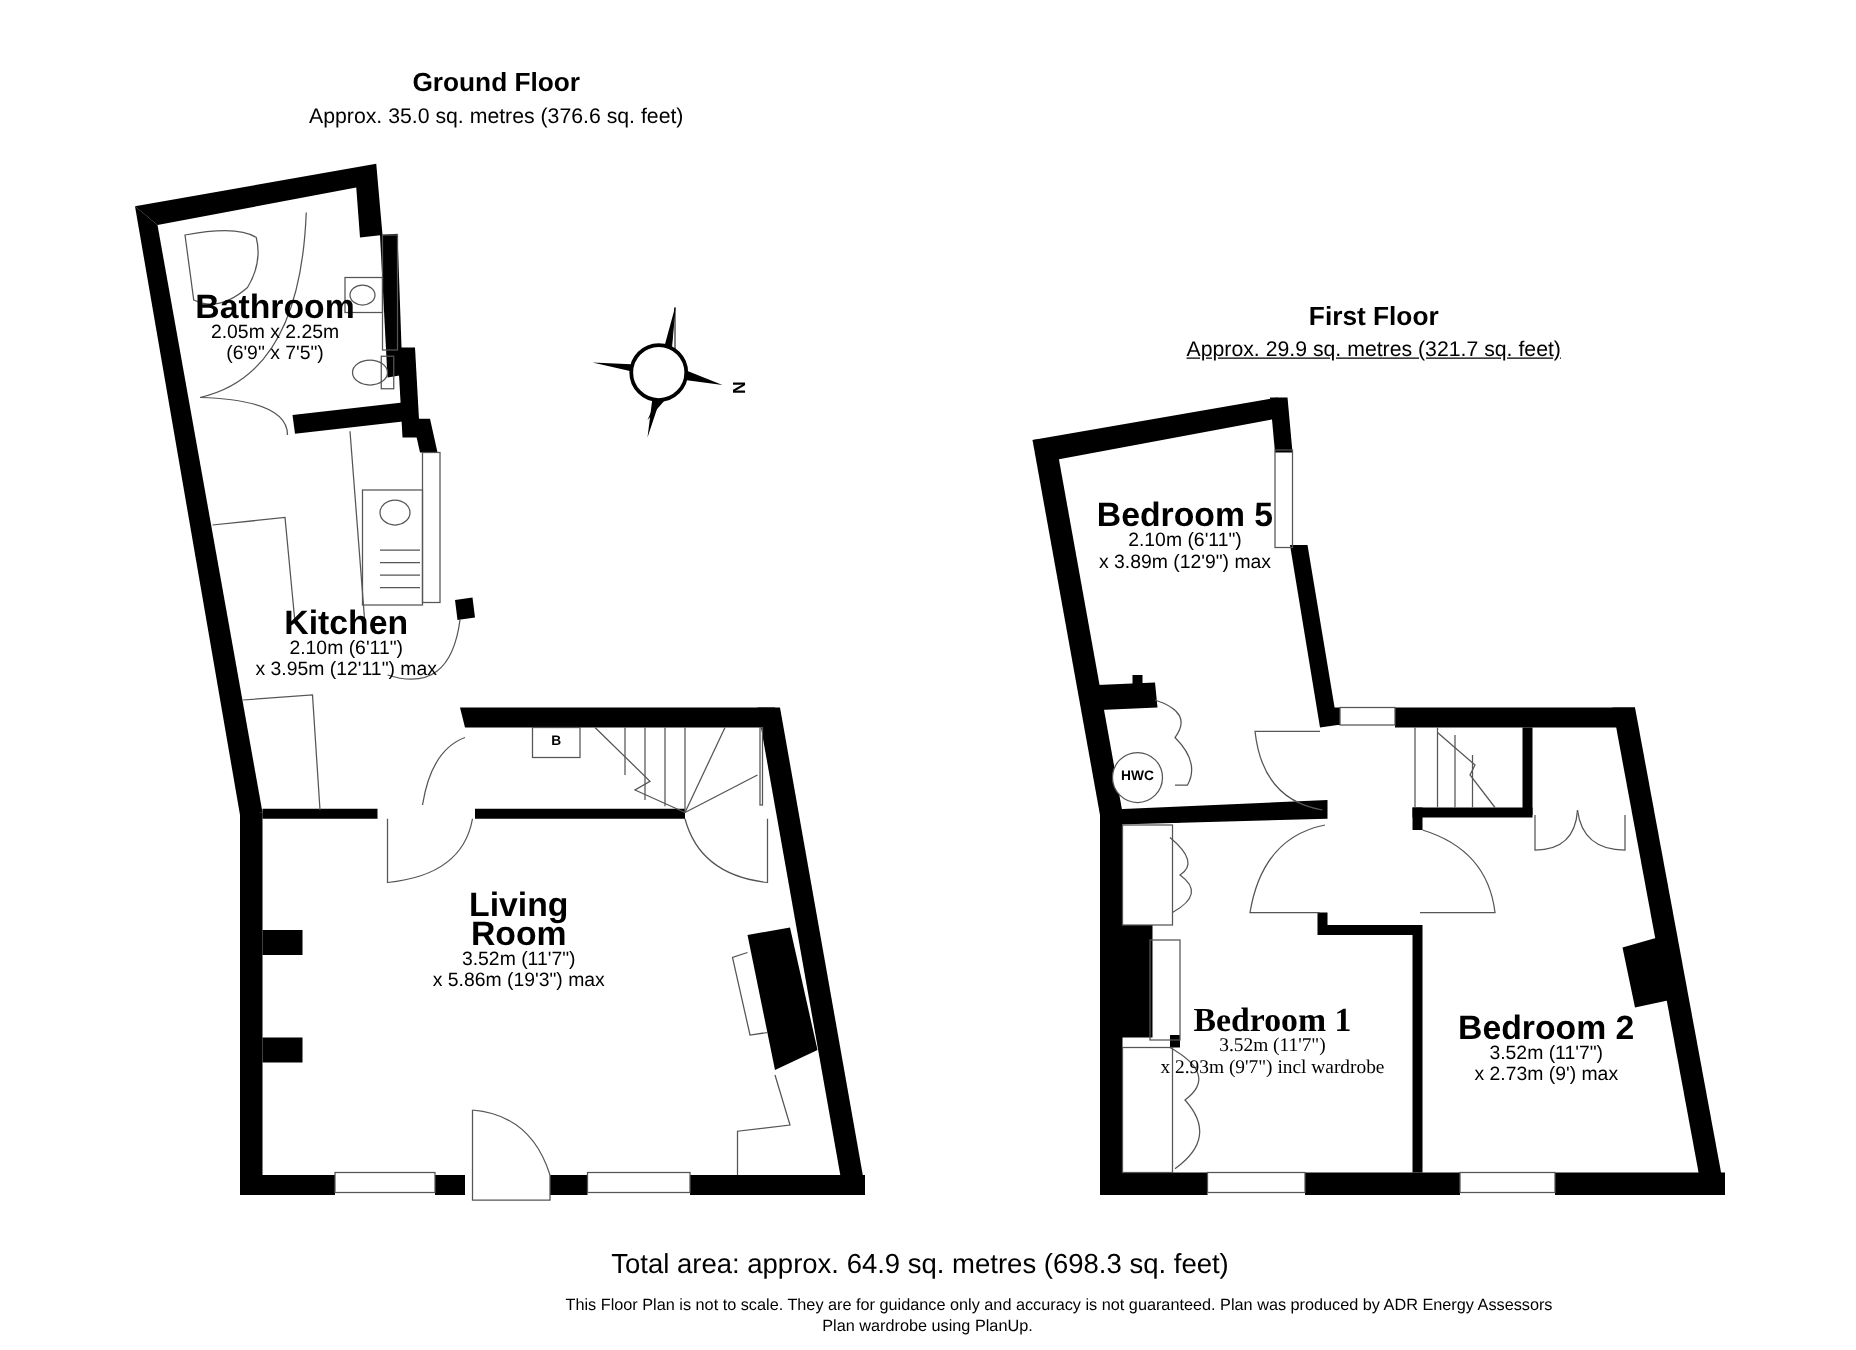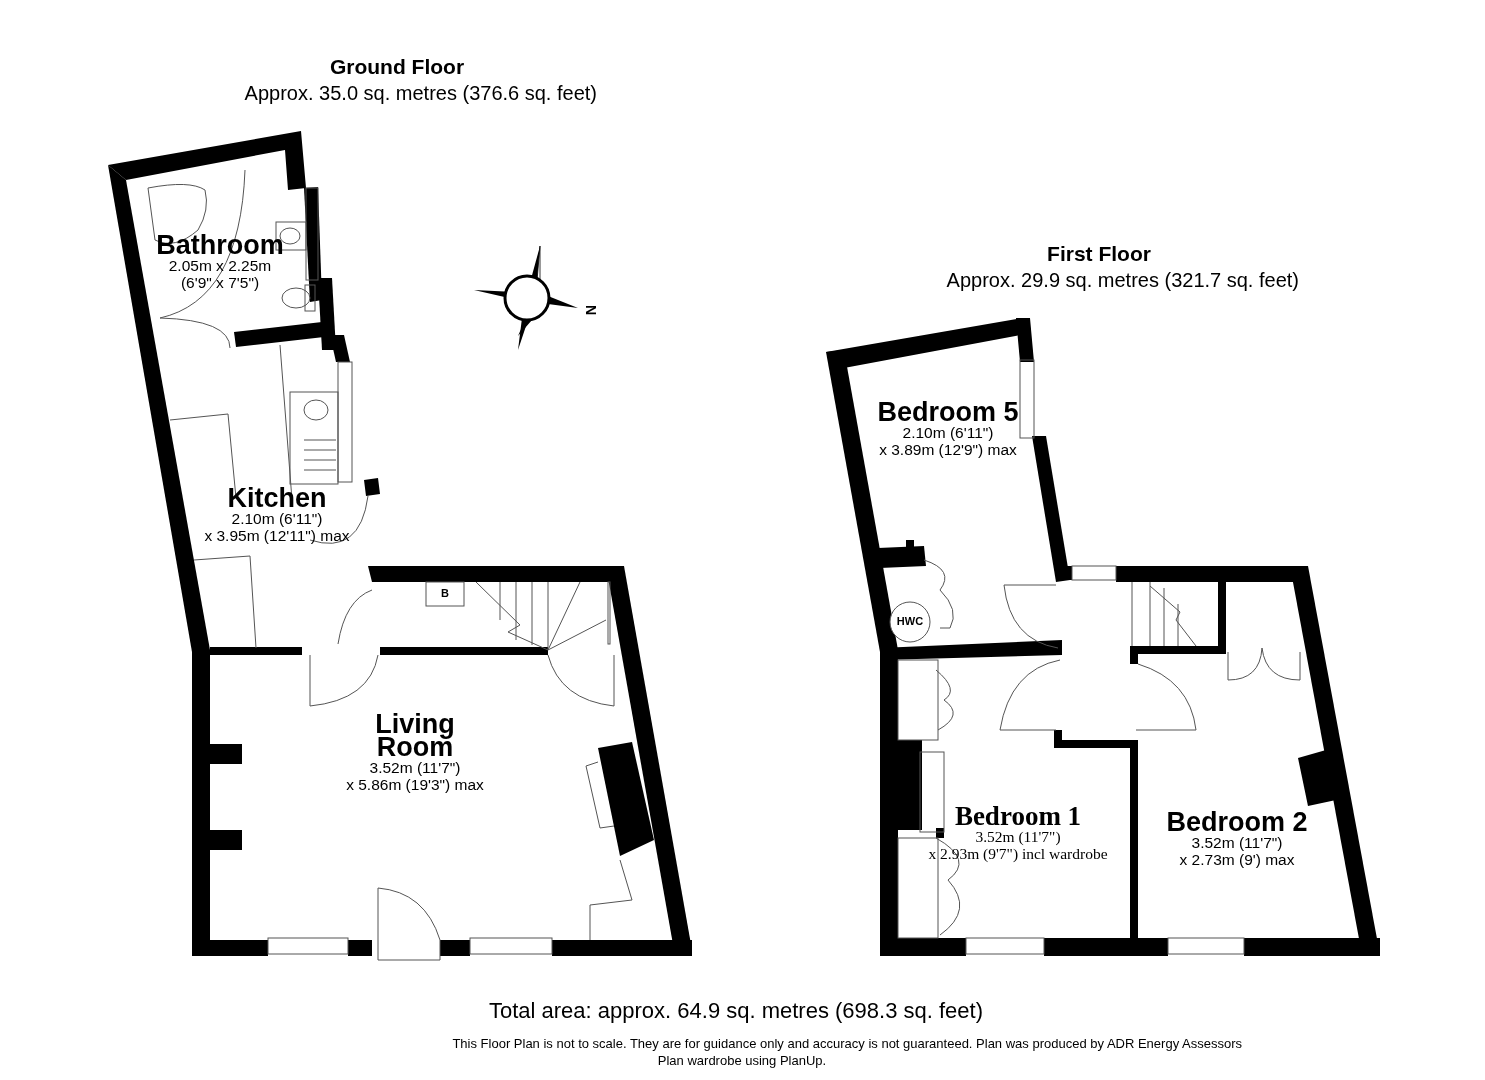--- a/index.html
+++ b/index.html
@@ -1,21 +1,21 @@
 <!DOCTYPE html>
 <html><head>
 <meta charset="utf-8">
 <style>
   html, body { margin: 0; padding: 0; background: #ffffff; }
   body { width: 1485px; height: 1080px; position: relative; overflow: hidden;
          font-family: "Liberation Sans", sans-serif; color: #000; }
   svg.plan { position: absolute; left: 0; top: 0; }
   .abs { position: absolute; text-align: center; white-space: nowrap; }
   .floor-title { font-weight: bold; font-size: 21px; line-height: 28px; }
-  .floor-sub { font-size: 20px; line-height: 18px; text-align: right; }
+  .floor-sub { font-size: 17px; line-height: 18px; }
   .room-name { font-weight: bold; font-size: 27px; line-height: 23px; }
   .room-dim { font-size: 15.5px; line-height: 17px; }
   .total { font-size: 22px; line-height: 26px; }
   .disclaimer { font-size: 13px; line-height: 16px; }
   .tag { font-weight: bold; font-size: 11px; }
   .n-label { font-weight: bold; font-size: 14px; }
 </style>
 </head>
 <body>
 
@@ -179,21 +179,21 @@
     <rect x="1168" y="938" width="76" height="16"></rect>
 
     <circle cx="910" cy="622" r="20" fill="#fff"></circle>
   </g>
 </svg>
 
 <div class="abs floor-title" style="left:247px; top:53px; width:300px;">Ground Floor</div>
 <div class="abs floor-sub" style="left:197px; top:84px; width:400px;">Approx. 35.0 sq. metres (376.6 sq. feet)</div>
 
 <div class="abs floor-title" style="left:949px; top:240px; width:300px;">First Floor</div>
-<div class="abs floor-sub" style="left:899px; top:271px; width:400px;">Approx. 29.9 sq. metres (321.7 sq. feet)</div>
+<div class="abs floor-sub" style="left:899px; top:271px; width:400px;text-decoration:underline;">Approx. 29.9 sq. metres (321.7 sq. feet)</div>
 
 <div class="abs" style="left:120px; top:234px; width:200px;">
   <div class="room-name">Bathroom</div>
   <div class="room-dim">2.05m x 2.25m</div>
   <div class="room-dim">(6'9" x 7'5")</div>
 </div>
 
 <div class="abs" style="left:177px; top:487px; width:200px;">
   <div class="room-name">Kitchen</div>
   <div class="room-dim">2.10m (6'11")</div>

